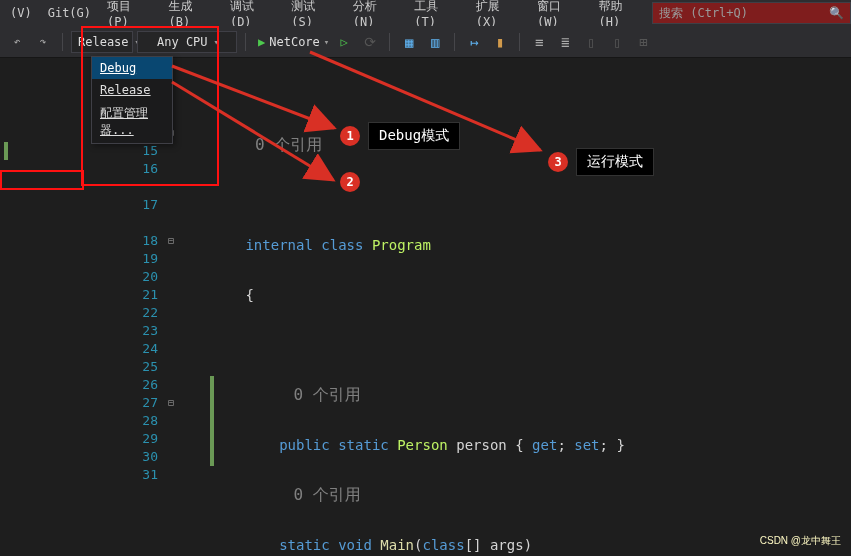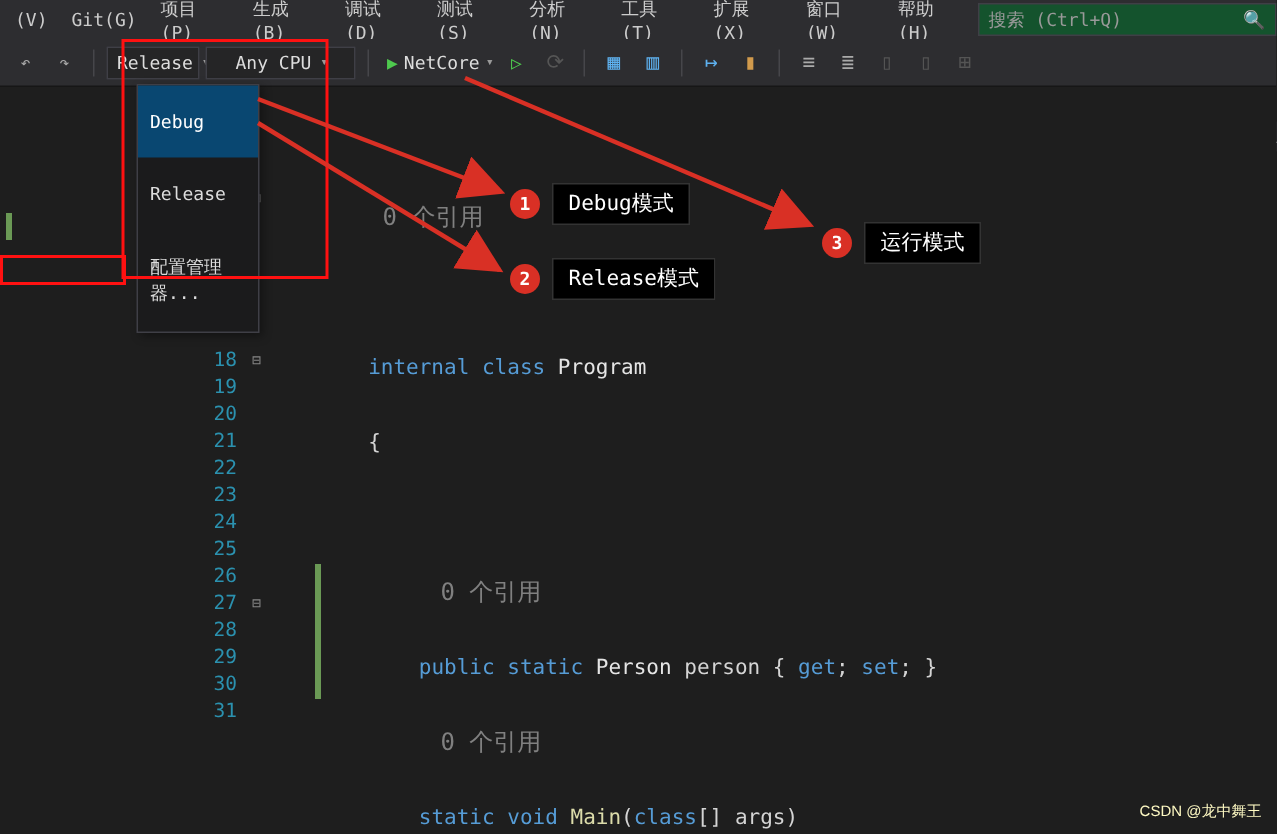--- a/index.html
+++ b/index.html
@@ -19,21 +19,21 @@
     padding-left: 2px;
     gap: 0;
   }
   .menu-item {
     color: #cccccc; padding: 4px 8px;
     font-size: 12px;
   }
   .search-box {
     margin-left: auto;
     display: flex; align-items: center;
-    background: #14532d;
+    background: #7f1d1d;
     border: 1px solid #3f3f46;
     height: 22px; width: 200px;
     padding: 0 6px;
     color: #999;
   }
   .search-box span.mag { margin-left: auto; color: #999; }
 
   .toolbar {
     display: flex; align-items: center;
     height: 32px;
@@ -70,21 +70,21 @@
   .dropdown {
     position: absolute;
     left: 91px; top: 56px;
     width: 82px;
     background: #1b1b1c;
     border: 1px solid #3f3f46;
     z-index: 10;
     box-shadow: 2px 2px 6px rgba(0,0,0,.4);
   }
   .dropdown .dd-item {
-    padding: 17px 8px; color: #ddd; font-size: 12px;
+    padding: 4px 8px; color: #ddd; font-size: 12px; text-decoration: underline;
   }
   .dropdown .dd-item.sel { background: #094771; color: #fff; }
 
   .red-box1 {
     position: absolute;
     left: 81px; top: 26px;
     width: 138px; height: 160px;
     border: 2px solid #ff1111;
     pointer-events: none;
     z-index: 20;
@@ -145,21 +145,21 @@
     font-size: 14px;
     padding-top: 8px;
     white-space: pre;
     position: relative;
   }
   .code .line { height: 18px; line-height: 18px; }
   .change-bar { position: absolute; left: 210px; width: 4px; background: #6A9955; }
 
   .ref { color: #808080; font-size: 16px; }
   .kw { color: #569cd6; }
-  .type { color: #e5e5e5; }
+  .type { color: #bef264; }
   .method { color: #dcdcaa; }
   .ident { color: #d4d4d4; }
   .prop { color: #d4d4d4; }
 
   .annot {
     position: absolute;
     display: flex; align-items: center; gap: 8px;
     z-index: 30;
   }
   .annot .circle {
@@ -356,20 +356,19 @@
   <line x1="172" y1="82" x2="333" y2="180" stroke="#d93025" stroke-width="3" marker-end="url(#ah)"></line>
   <line x1="310" y1="52" x2="540" y2="150" stroke="#d93025" stroke-width="3" marker-end="url(#ah)"></line>
 </svg>
 
 <div class="annot" style="left:340px; top:122px;">
   <div class="circle">1</div>
   <div class="label">Debug模式</div>
 </div>
 <div class="annot" style="left:340px; top:172px;">
   <div class="circle">2</div>
-  <div class="label">Release模式</div>
 </div>
 <div class="annot" style="left:548px; top:148px;">
   <div class="circle">3</div>
   <div class="label">运行模式</div>
 </div>
 
 <div class="watermark">CSDN @龙中舞王</div>
 
 </body></html>

